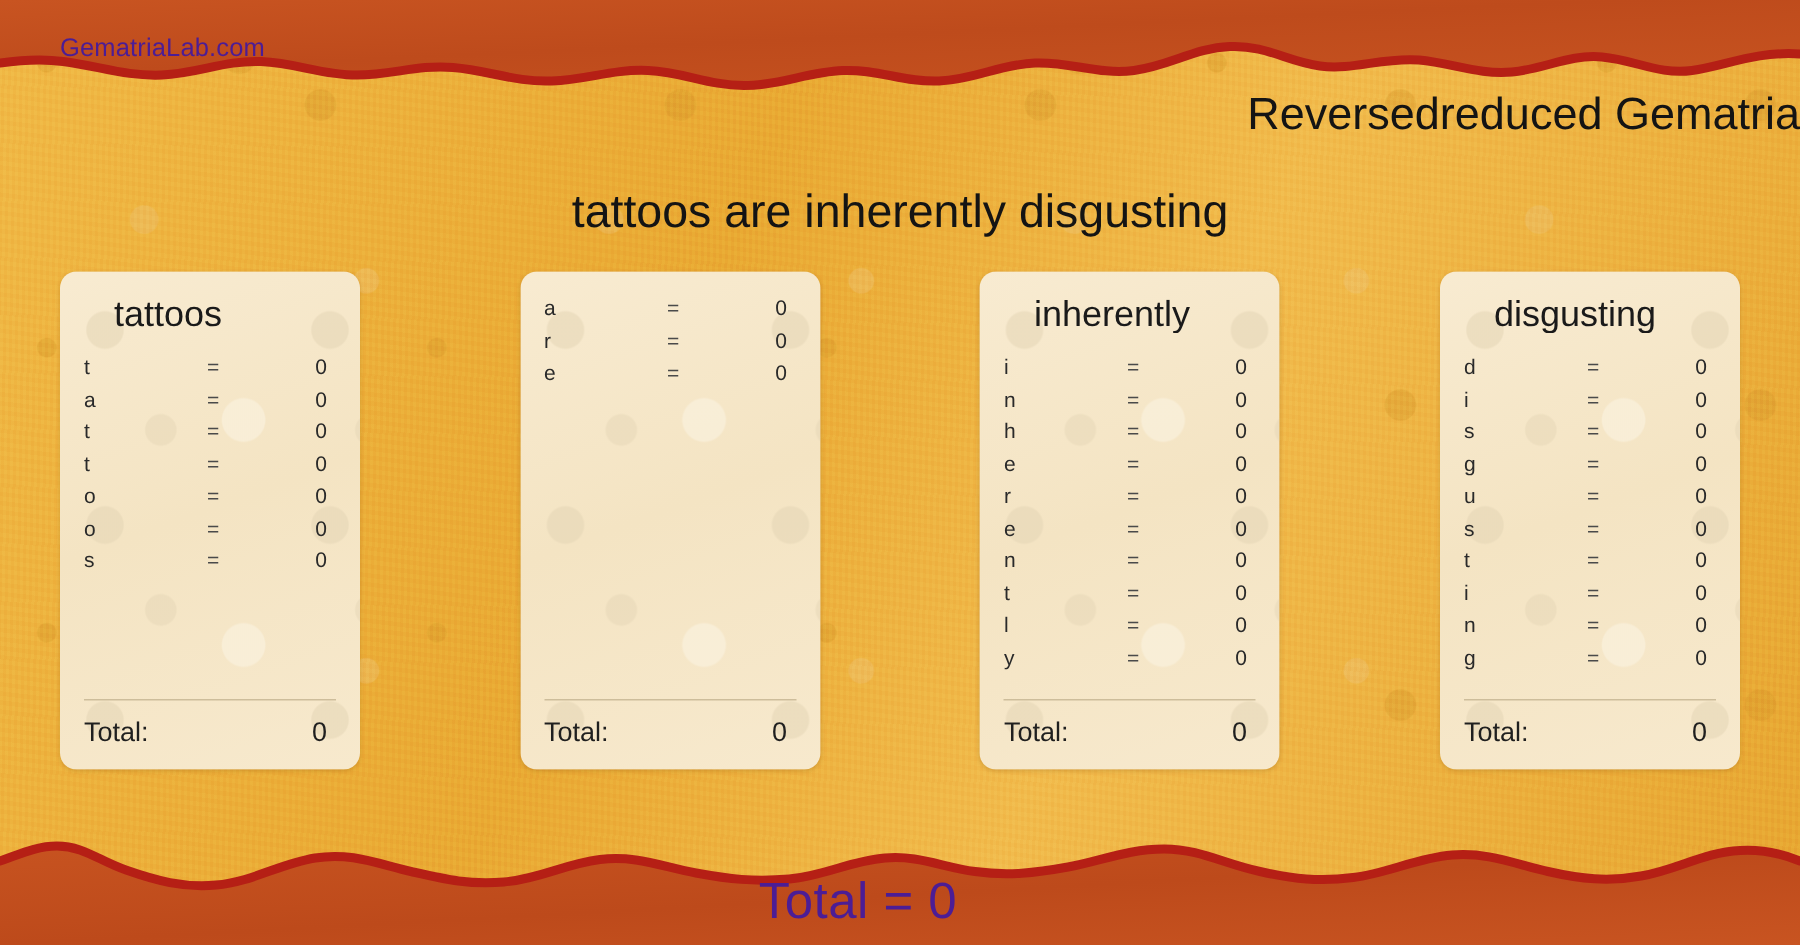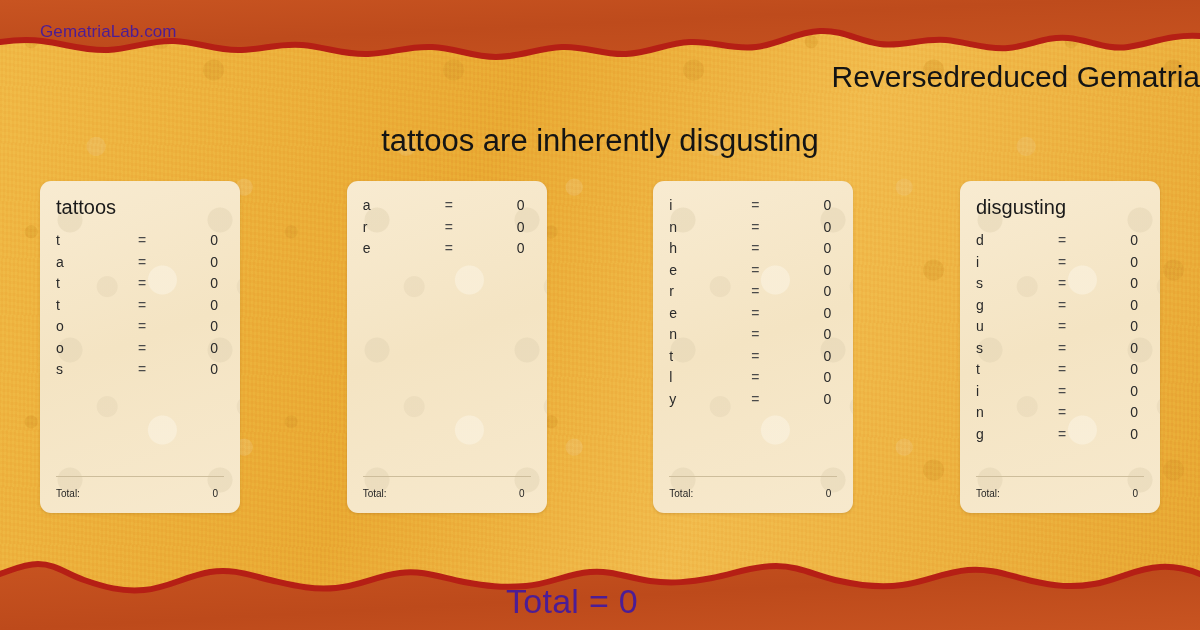--- a/index.html
+++ b/index.html
@@ -126,26 +126,27 @@
       linear-gradient(160deg, #f8ebd1 0%, #f4e4c3 48%, #f7e9cd 100%);
     background-size: 150px 130px, 170px 150px, 140px 120px, 100% 100%;
     box-shadow: 0 1px 3px rgba(120,70,10,.22);
     padding: 16px 16px 0 16px;
     display: flex;
     flex-direction: column;
     position: relative;
   }
 
   .card-title {
-    font-size: 20px;
+    font-size: 24px;
     color: #1a1a1a;
     line-height: 1.05;
     margin-bottom: 14px;
     white-space: nowrap;
     overflow: hidden;
+    margin-left: 20px;
   }
 
   .letter-rows { flex: 0 0 auto; }
 
   .letter-row {
     display: flex;
     align-items: baseline;
     height: 21.5px;
     font-size: 14px;
     color: #2a2a2a;
@@ -161,21 +162,21 @@
     bottom: 14px;
   }
   .foot-rule {
     height: 1px;
     background: #cdbd9b;
     margin-bottom: 11px;
   }
   .foot-row {
     display: flex;
     align-items: flex-start;
-    font-size: 10px;
+    font-size: 18px;
     color: #1f1f1f;
   }
   .foot-label { flex: 1; }
   .foot-value { padding-right: 6px; }
 </style>
 </head>
 <body>
 
 <div id="stage"></div>
 
@@ -281,20 +282,21 @@
     <div class="card-foot">
       <div class="foot-rule"></div>
       <div class="foot-row">
         <span class="foot-label">Total:</span>
         <span class="foot-value">0</span>
       </div>
     </div>
   </div>
 
   <div class="card">
+    <div class="card-title">inherently</div>
     <div class="letter-rows">
       <div class="letter-row">
         <span class="lr-char">i</span>
         <span class="lr-eq">=</span>
         <span class="lr-value">0</span>
       </div>
       <div class="letter-row">
         <span class="lr-char">n</span>
         <span class="lr-eq">=</span>
         <span class="lr-value">0</span>

